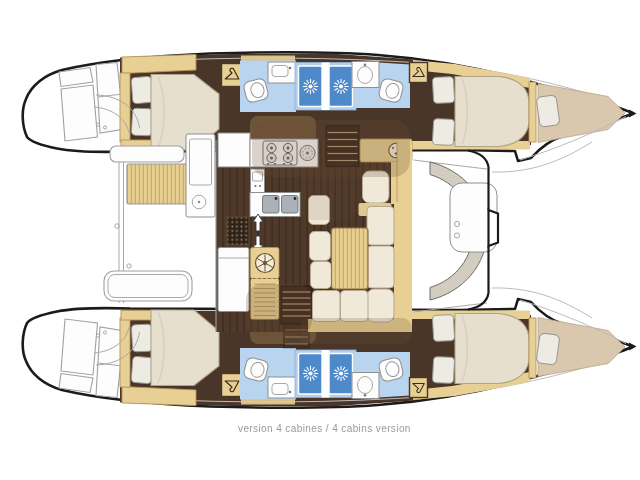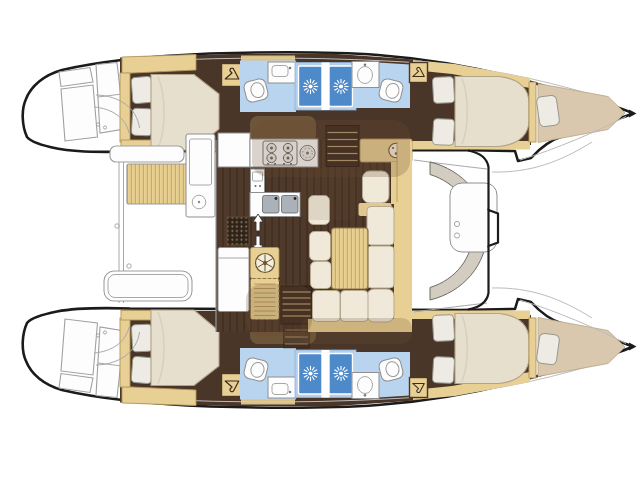--- a/index.html
+++ b/index.html
@@ -336,14 +336,15 @@
 
     <g>
       <rect class="ghost" opacity=".24" x="252" y="120" width="158" height="57" rx="16"></rect>
       <rect class="ghost" opacity=".12" x="300" y="168" width="58" height="52" rx="12"></rect>
       <rect class="ghost" opacity=".24" x="246" y="284" width="66" height="52" rx="16"></rect>
       <rect class="ghost" opacity=".22" x="300" y="318" width="112" height="26" rx="10"></rect>
     </g>
   </g>
 </svg>
 
+<span class="caption">version 4 cabines / 4 cabins version</span>
 
 </div>
 
 </body></html>

